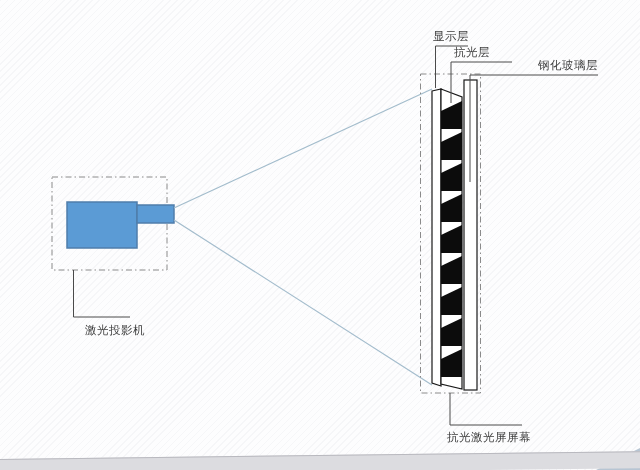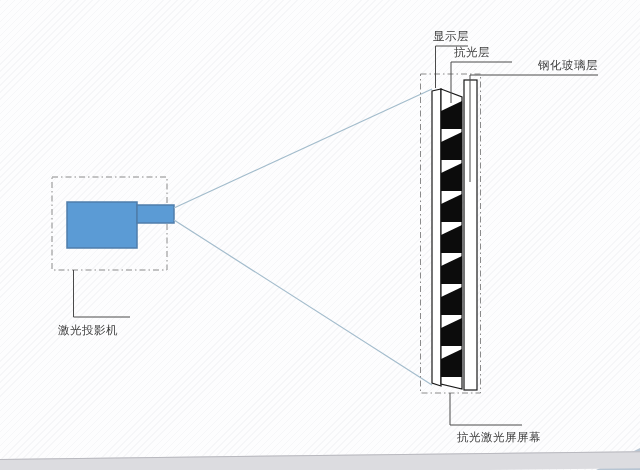--- a/index.html
+++ b/index.html
@@ -86,18 +86,18 @@
 
         <polyline class="leader" points="450,393 450,425 522,425"></polyline>
       </g>
 
       <polygon class="corner" points="596,470 640,448 640,470"></polygon>
     </svg>
 
     <div class="lbl" style="left:433px;top:29px">显示层</div>
     <div class="lbl" style="left:454px;top:45px">抗光层</div>
     <div class="lbl" style="left:538px;top:58px">钢化玻璃层</div>
-    <div class="lbl" style="left:457px;top:430px">抗光激光屏屏幕</div>
-    <div class="lbl" style="left:58px;top:323px">激光投影机</div>
+    <div class="lbl" style="left:447px;top:430px">抗光激光屏屏幕</div>
+    <div class="lbl" style="left:85px;top:323px">激光投影机</div>
 
     <div class="bottom-band"></div>
   </div>
 </div>
 
 </body></html>

